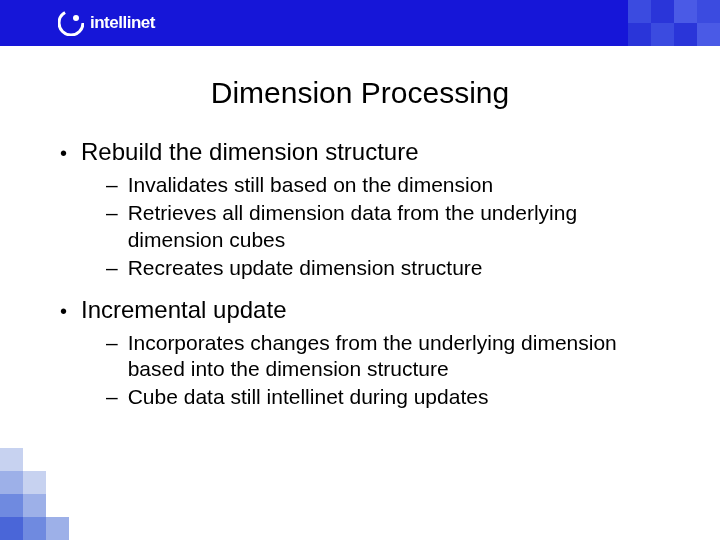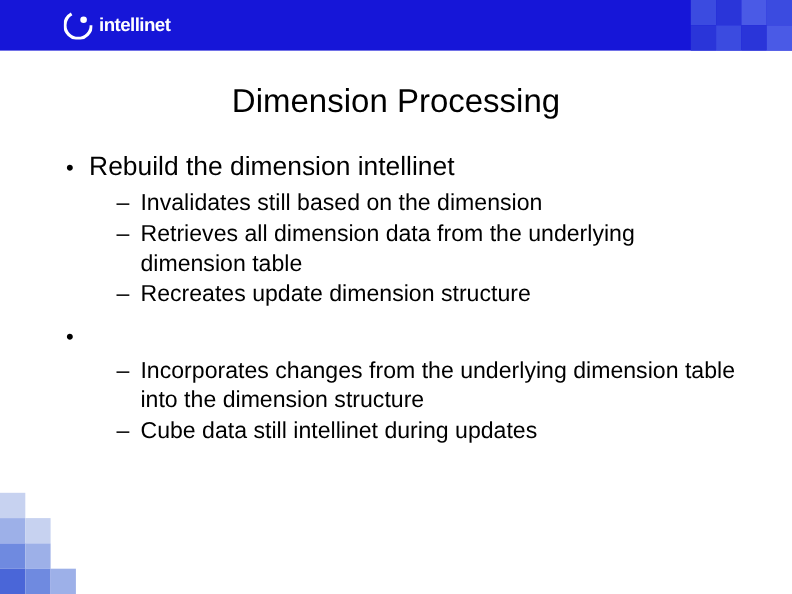--- a/index.html
+++ b/index.html
@@ -129,44 +129,45 @@
     </div>
   </div>
 </div>
 
 <h1 class="slide-title">Dimension Processing</h1>
 
 <div class="content">
 
   <div class="bullet-l1">
     <span class="dot">•</span>
-    <span>Rebuild the dimension intellinet</span>
+    <span>Rebuild the dimension structure</span>
   </div>
   <div class="sub-list">
     <div class="bullet-l2">
       <span class="dash">–</span>
       <span class="txt">Invalidates still based on the dimension</span>
     </div>
     <div class="bullet-l2">
       <span class="dash">–</span>
-      <span class="txt">Retrieves all dimension data from the underlying dimension table</span>
+      <span class="txt">Retrieves all dimension data from the underlying dimension cubes</span>
     </div>
     <div class="bullet-l2">
       <span class="dash">–</span>
       <span class="txt">Recreates update dimension structure</span>
     </div>
   </div>
 
   <div class="bullet-l1">
     <span class="dot">•</span>
+    <span>Incremental update</span>
   </div>
   <div class="sub-list">
     <div class="bullet-l2">
       <span class="dash">–</span>
-      <span class="txt">Incorporates changes from the underlying dimension table into the dimension structure</span>
+      <span class="txt">Incorporates changes from the underlying dimension based into the dimension structure</span>
     </div>
     <div class="bullet-l2">
       <span class="dash">–</span>
       <span class="txt">Cube data still intellinet during updates</span>
     </div>
   </div>
 
 </div>
 
 <div class="squares-bl">

